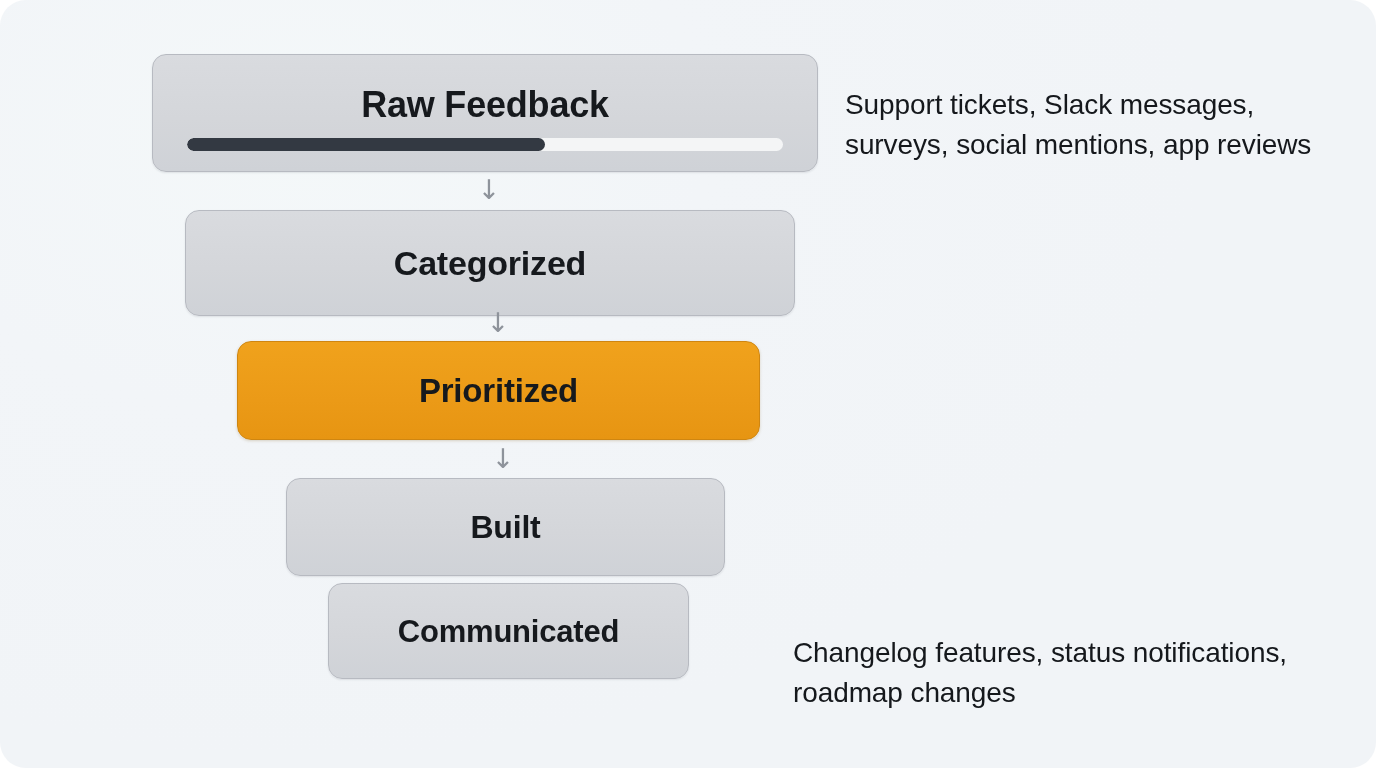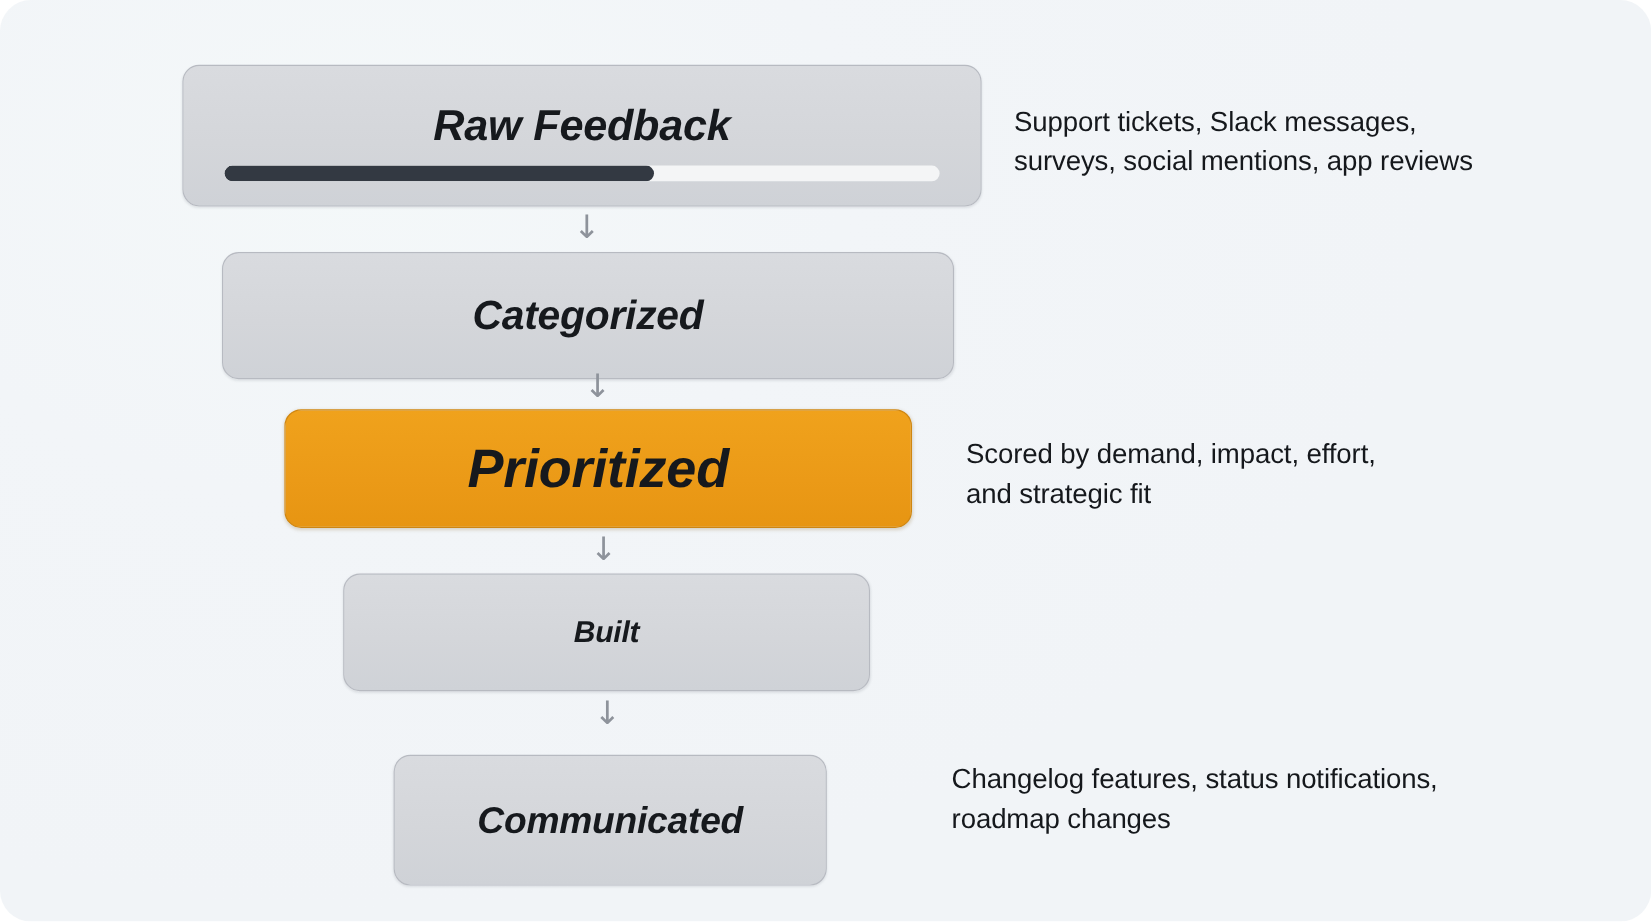--- a/index.html
+++ b/index.html
@@ -44,21 +44,20 @@
     background: linear-gradient(180deg, #f0a21c 0%, #eb9a17 60%, #e79512 100%);
     box-shadow: 0 1px 3px rgba(120,80,10,0.22);
   }
 
   .box-label {
     font-weight: bold;
     color: #16191d;
     letter-spacing: -0.2px;
     line-height: 1;
     white-space: nowrap;
-    font-style: italic;
   }
 
   .progress-track {
     position: absolute;
     left: 34px;
     right: 34px;
     bottom: 20px;
     height: 13px;
     border-radius: 7px;
     background: #f4f5f6;
@@ -77,21 +76,21 @@
     line-height: 1;
     text-align: center;
     width: 34px;
     font-family: "DejaVu Sans", sans-serif;
     user-select: none;
   }
 
   .desc {
     position: absolute;
     color: #15181c;
-    font-size: 23px;
+    font-size: 28px;
     line-height: 1.43;
     letter-spacing: -0.1px;
     white-space: pre-line;
   }
 </style>
 </head>
 <body>
 
 <div id="canvas">
 
@@ -106,32 +105,30 @@
 
   <div class="arrow" style="left:472px; top:176px;">↓</div>
 
   <div class="funnel-box" style="left:185px; top:210px; width:610px; height:106px;">
     <div class="box-label" style="font-size:34px;">Categorized</div>
   </div>
 
   <div class="arrow" style="left:481px; top:309px;">↓</div>
 
   <div class="funnel-box highlight" style="left:237px; top:341px; width:523px; height:99px;">
-    <div class="box-label" style="font-size:45px;">Prioritized</div>
+    <div class="box-label" style="font-size:33px;">Prioritized</div>
   </div>
-  <div class="desc" style="left:805px; top:362px; width:450px;">Scored by demand, impact, effort,
-and strategic fit</div>
 
   <div class="arrow" style="left:486px; top:445px;">↓</div>
 
   <div class="funnel-box" style="left:286px; top:478px; width:439px; height:98px;">
-    <div class="box-label" style="font-size:25px;">Built</div>
+    <div class="box-label" style="font-size:32px;">Built</div>
   </div>
 
   <div class="arrow" style="left:489px; top:581px;">↓</div>
 
-  <div class="funnel-box" style="left:328px; top:629px; width:361px; height:109px;">
+  <div class="funnel-box" style="left:328px; top:583px; width:361px; height:96px;">
     <div class="box-label" style="font-size:31px;">Communicated</div>
   </div>
   <div class="desc" style="left:793px; top:633px; width:510px;">Changelog features, status notifications,
 roadmap changes</div>
 
 </div>
 
 </body></html>

